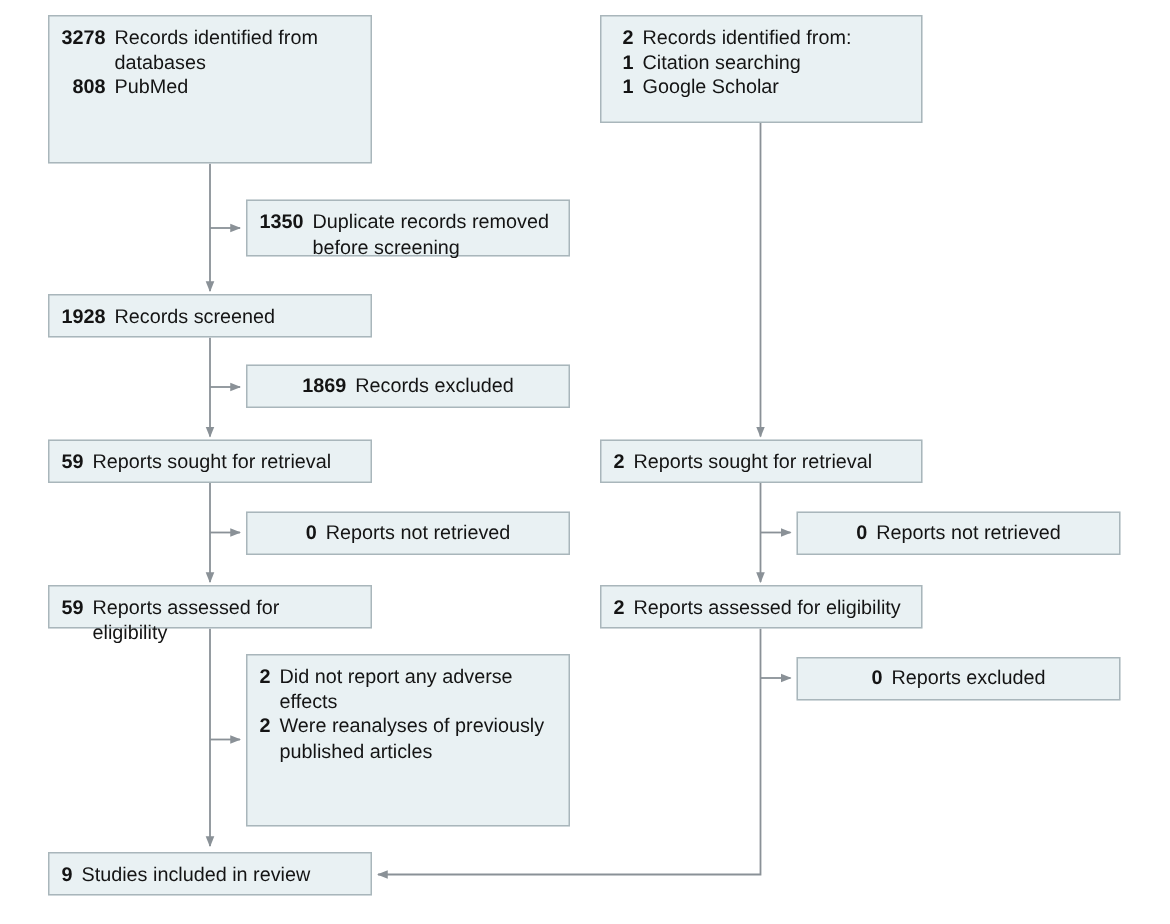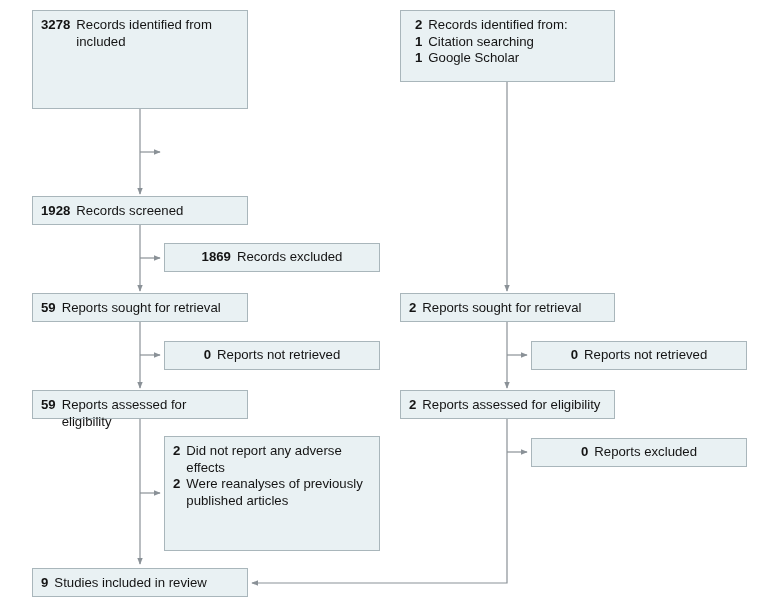--- a/index.html
+++ b/index.html
@@ -107,21 +107,25 @@
 
       <path d="M 507 419 L 507 583 L 252 583" marker-end="url(#arrow)"></path>
     </g>
   </svg>
 
   <div class="box" style="left:32px; top:10px; width:216px; height:99px;">
     <div class="rows">
       <div class="row">
         <span class="num">3278</span>
         <span class="txt">Records identified from
-included</span>
+databases</span>
+      </div>
+      <div class="row">
+        <span class="num">808</span>
+        <span class="txt">PubMed</span>
       </div>
     </div>
   </div>
 
   <div class="box" style="left:400px; top:10px; width:215px; height:72px; padding-left:14px;">
     <div class="rows">
       <div class="row">
         <span class="num">2</span>
         <span class="txt">Records identified from:</span>
       </div>
@@ -129,20 +133,29 @@
         <span class="num">1</span>
         <span class="txt">Citation searching</span>
       </div>
       <div class="row">
         <span class="num">1</span>
         <span class="txt">Google Scholar</span>
       </div>
     </div>
   </div>
 
+  <div class="box" style="left:164px; top:133px; width:216px; height:38px;">
+    <div class="rows">
+      <div class="row">
+        <span class="num">1350</span>
+        <span class="txt">Duplicate records removed
+before screening</span>
+      </div>
+    </div>
+  </div>
 
   <div class="box" style="left:32px; top:196px; width:216px; height:29px;">
     <div class="rows">
       <div class="row">
         <span class="num">1928</span>
         <span class="txt">Records screened</span>
       </div>
     </div>
   </div>
 

